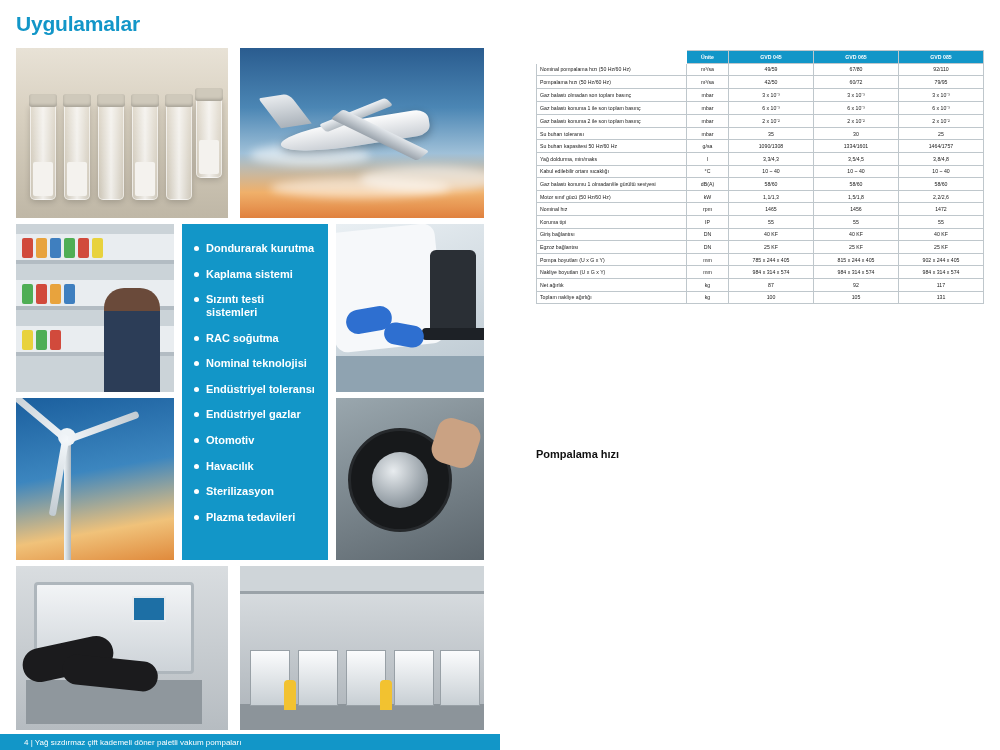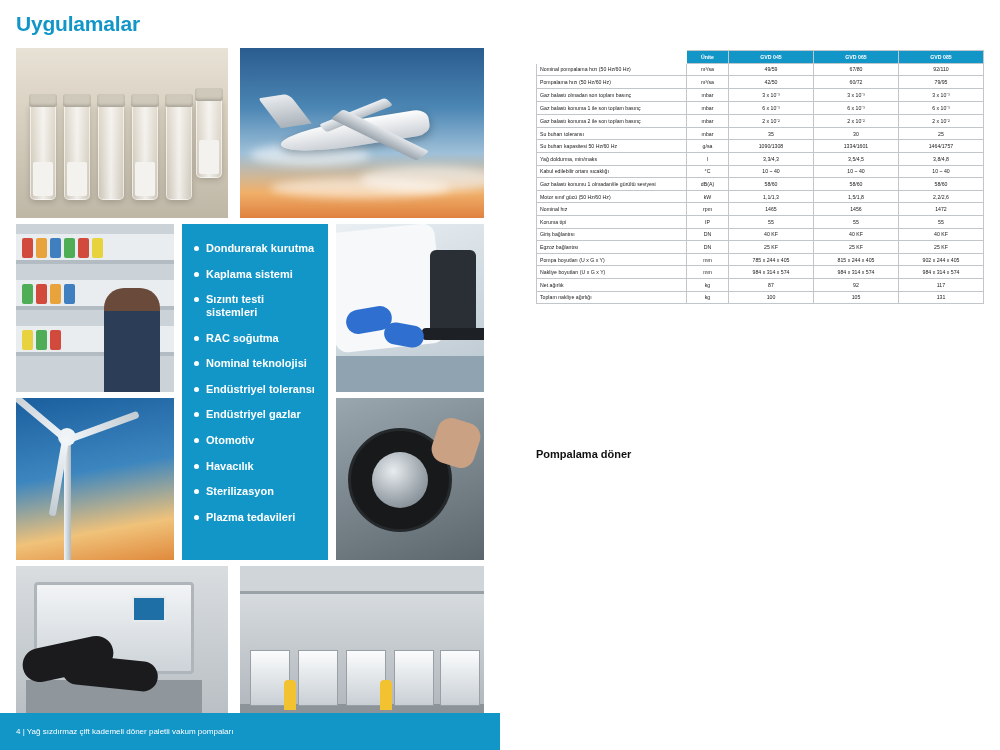--- a/index.html
+++ b/index.html
@@ -107,22 +107,22 @@
 
   
   #photo-factory { left:240px; top:566px; width:244px; height:164px; }
   #photo-factory .bg { position:absolute; inset:0; background:linear-gradient(180deg,#dfe3e6,#aab1b7); }
   #photo-factory .beam { position:absolute; top:0; left:0; right:0; height:28px; background:#cfd5d9; border-bottom:3px solid #9aa2a8; }
   #photo-factory .unit { position:absolute; bottom:24px; width:40px; height:56px;
     background:linear-gradient(180deg,#fbfcfd,#c8cfd4); border:1px solid #98a0a6; }
   #photo-factory .floor { position:absolute; left:0; right:0; bottom:0; height:26px; background:#8c949a; }
   #photo-factory .worker { position:absolute; bottom:20px; width:12px; height:30px; background:#f2c230; border-radius:4px 4px 0 0; }
 
-  .footer-left { position:absolute; left:0; bottom:0; width:500px; height:37px; background:#1296c8;
-    color:#fff; font-size:8px; display:flex; align-items:center; padding-left:16px; }
+  .footer-left { position:absolute; left:0; bottom:0; width:500px; height:16px; background:#1296c8;
+    color:#fff; font-size:8px; display:flex; align-items:center; padding-left:24px; }
 
   
   #right-title { position:absolute; left:36px; top:12px; }
   #perf-title { position:absolute; left:36px; top:412px; }
   #perf-sub { position:absolute; left:36px; top:448px; font-size:11px; font-weight:bold; color:#111; }
 
   table.spec { position:absolute; left:36px; top:50px; width:448px; border-collapse:collapse;
     font-size:5.2px; }
   table.spec th, table.spec td { border:1px solid #bfc7cc; padding:2px 3px; height:12.6px; }
   table.spec thead th { background:#1296c8; color:#fff; font-size:5.2px; text-align:center; font-weight:bold; }
@@ -399,15 +399,15 @@
         <tr>
           <td class="label">Toplam nakliye ağırlığı</td>
           <td class="unit">kg</td>
           <td class="val">100</td>
           <td class="val">105</td>
           <td class="val">131</td>
         </tr>
       </tbody>
   </table>
 
-  <div id="perf-sub">Pompalama döner</div>
+  <div id="perf-sub">Pompalama hızı</div>
 
 </div>
 
 </body></html>

